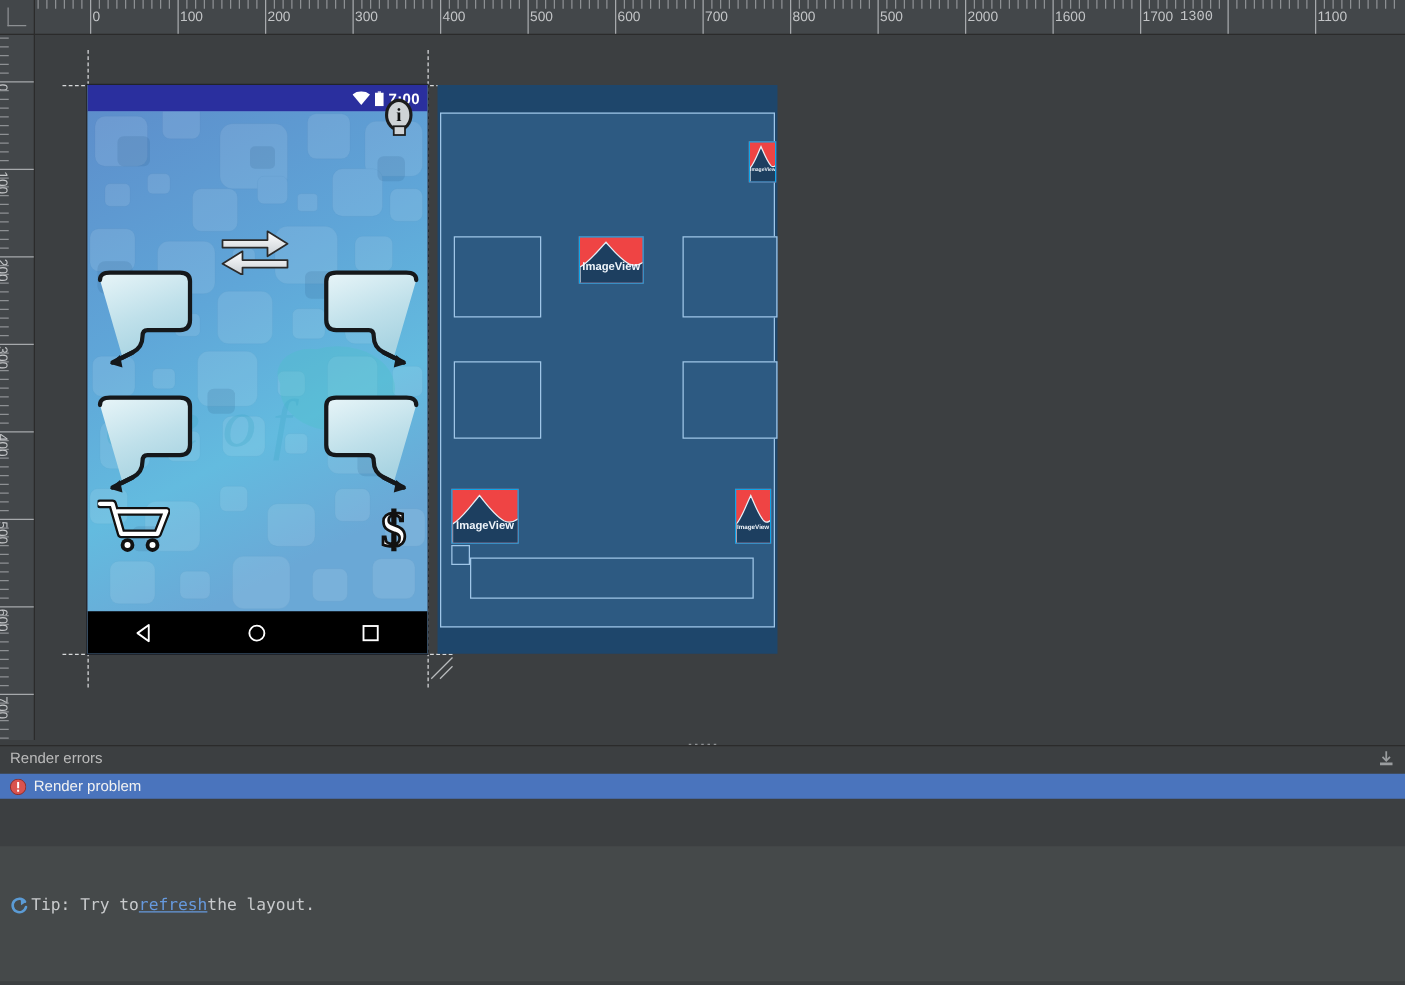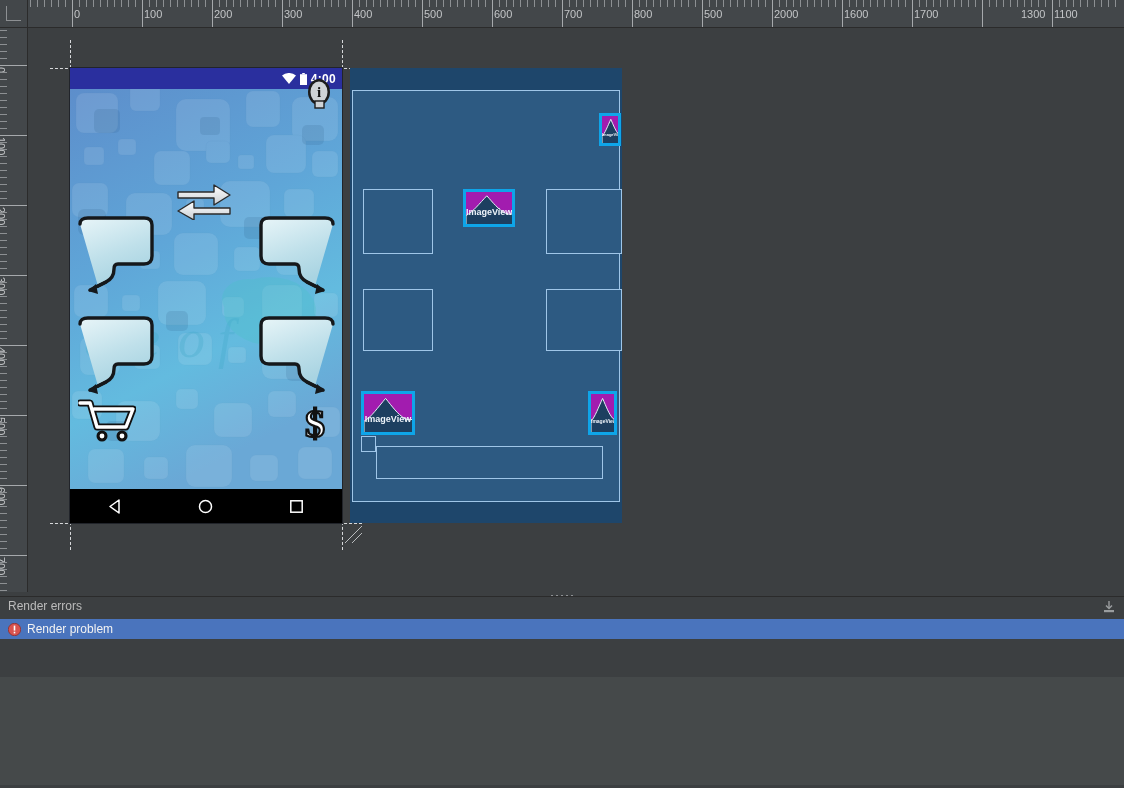--- a/index.html
+++ b/index.html
@@ -93,21 +93,21 @@
   
   #blueprint {
     position: absolute; left: 322px; top: 40px; width: 272px; height: 455px;
     background: #1e466b;
   }
   #bp-root {
     position: absolute; left: 2px; top: 22px; width: 268px; height: 412px;
     border: 1px solid #9fc6e8; background: #2d5a82;
   }
   .bp-rect { position: absolute; border: 1px solid #9fc6e8; background: #2d5a82; }
-  .bp-img { position: absolute; border: 3px solid #0ea5e9; background: #a21caf; overflow: hidden; }
+  .bp-img { position: absolute; border: 1px solid #0ea5e9; background: #ef4444; overflow: hidden; }
   .bp-img-label {
     position: absolute; left: 0; right: 0; bottom: 22%;
     text-align: center; color: #eef4fa; font-weight: bold;
     font-family: "Liberation Sans", sans-serif; pointer-events: none;
   }
 
   
   #splitter {
     position: absolute; left: 0; top: 592px; width: 1124px; height: 8px;
     background: #3c3f41; display: flex; align-items: center; justify-content: center;
@@ -286,21 +286,21 @@
         <div class="tick-h minor" style="left: 891px;"></div>
         <div class="tick-h minor" style="left: 898px;"></div>
         <div class="tick-h minor" style="left: 905px;"></div>
         <div class="tick-h minor" style="left: 912px;"></div>
         <div class="tick-h minor" style="left: 919px;"></div>
         <div class="tick-h minor" style="left: 926px;"></div>
         <div class="tick-h minor" style="left: 933px;"></div>
         <div class="tick-h minor" style="left: 940px;"></div>
         <div class="tick-h minor" style="left: 947px;"></div>
         <div class="tick-h major" style="left: 954px;"></div>
-        <div class="tlab-h" style="left: 993px;">1300</div>
+        <div class="tlab-h" style="left: 916px; font-family: Liberation Mono, monospace;">1300</div>
         <div class="tick-h minor" style="left: 961px;"></div>
         <div class="tick-h minor" style="left: 968px;"></div>
         <div class="tick-h minor" style="left: 975px;"></div>
         <div class="tick-h minor" style="left: 982px;"></div>
         <div class="tick-h minor" style="left: 989px;"></div>
         <div class="tick-h minor" style="left: 996px;"></div>
         <div class="tick-h minor" style="left: 1003px;"></div>
         <div class="tick-h minor" style="left: 1010px;"></div>
         <div class="tick-h minor" style="left: 1017px;"></div>
         <div class="tick-h major" style="left: 1024px;"></div>
@@ -519,21 +519,21 @@
         </div>
 
         <div id="status-bar">
           <svg width="14" height="11" viewBox="0 0 14 11">
             <path d="M7 11 L0 2.5 A11 11 0 0 1 14 2.5 Z" fill="#ffffff"></path>
           </svg>
           <svg width="7" height="12" viewBox="0 0 7 12">
             <rect x="2.2" y="0" width="2.6" height="1.2" fill="#ffffff"></rect>
             <rect x="0" y="1.2" width="7" height="10.8" fill="#ffffff"></rect>
           </svg>
-          <span id="status-time">4:00</span>
+          <span id="status-time">7:00</span>
         </div>
 
         <svg id="info-badge" width="26" height="32" viewBox="0 0 26 32">
           <ellipse cx="13" cy="14" rx="11" ry="13" fill="#1c1c1c"></ellipse>
           <ellipse cx="13" cy="14" rx="8.5" ry="10.5" fill="#cfd3d6"></ellipse>
           <rect x="9" y="23" width="9" height="7" fill="#cfd3d6" stroke="#1c1c1c" stroke-width="1.4"></rect>
           <text x="13" y="19" font-family="Liberation Serif, serif" font-size="15" font-weight="bold" fill="#111" text-anchor="middle">i</text>
         </svg>
 
         <svg id="exchange-arrows" width="60" height="38" viewBox="0 0 60 38">
@@ -639,15 +639,24 @@
     <div id="error-row">
       <svg width="13" height="13" viewBox="0 0 13 13">
         <circle cx="6.5" cy="6.5" r="6.2" fill="#d9534f" stroke="#8d2f2c" stroke-width="0.8"></circle>
         <rect x="5.7" y="2.6" width="1.6" height="5" fill="#fff"></rect>
         <rect x="5.7" y="8.7" width="1.6" height="1.7" fill="#fff"></rect>
       </svg>
       <span id="error-row-label">Render problem</span>
     </div>
 
     <div id="error-body">
+      <div id="tip-line">
+        <svg width="15" height="15" viewBox="0 0 15 15" style="margin-right:2px;">
+          <path d="M12 4.3 A5.4 5.4 0 1 0 12.8 8.6" fill="none" stroke="#5b9bd5" stroke-width="2.1" stroke-linecap="round"></path>
+          <path d="M8.6 1.4 L12.8 4.6 L8.8 7.2 Z" fill="#5b9bd5"></path>
+        </svg>
+        <span class="mono">Tip: Try to </span>
+        <span id="refresh-link" class="mono">refresh</span>
+        <span class="mono"> the layout.</span>
+      </div>
     </div>
   </div>
 </div>
 
 </body></html>

